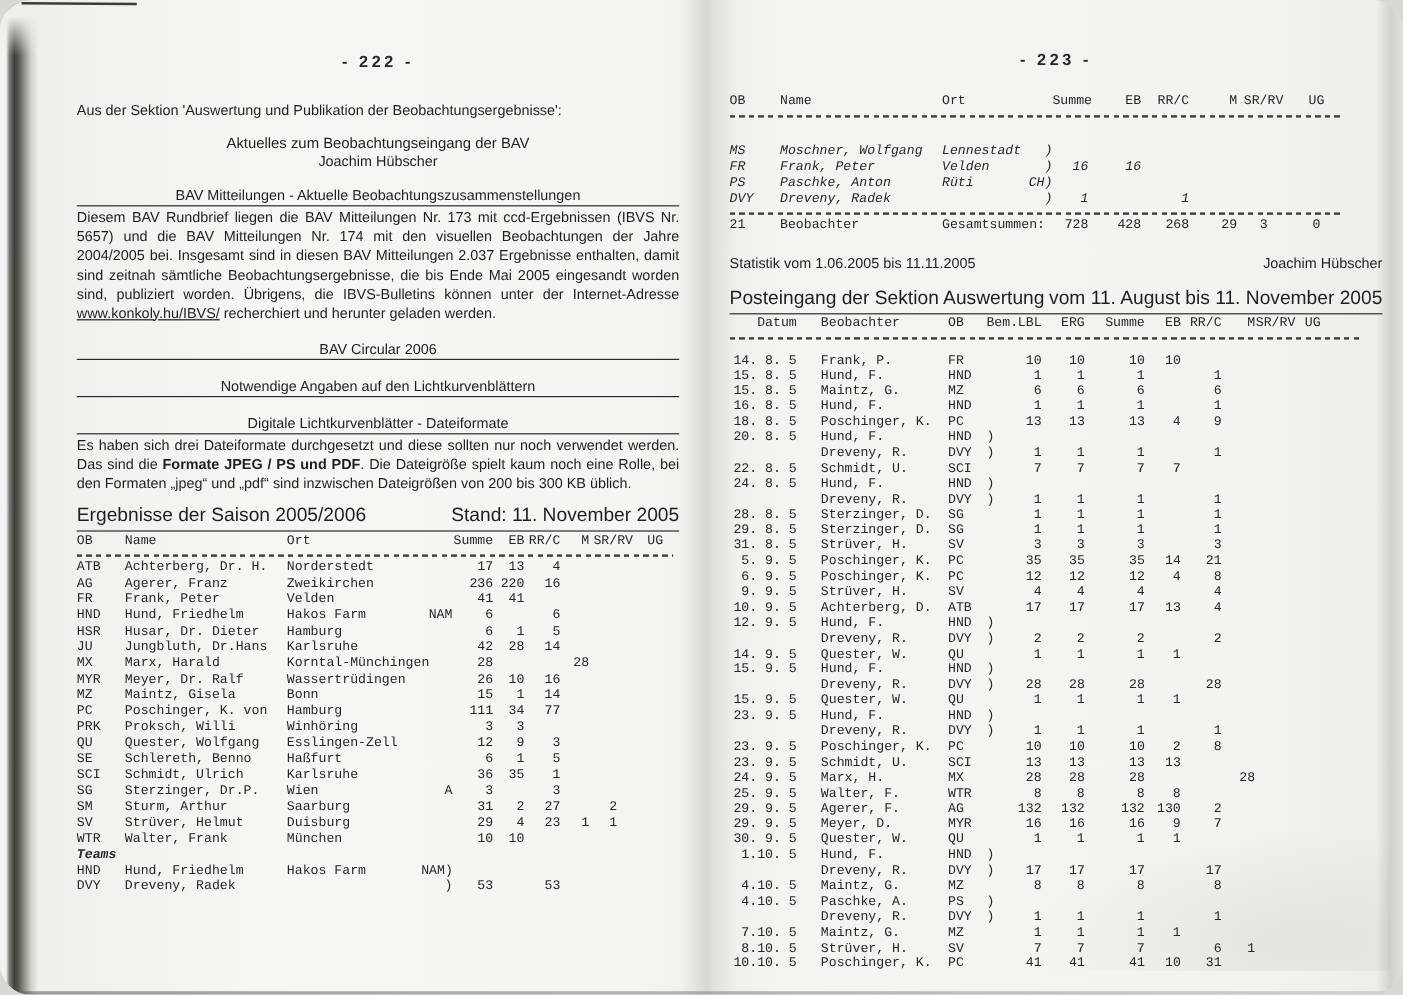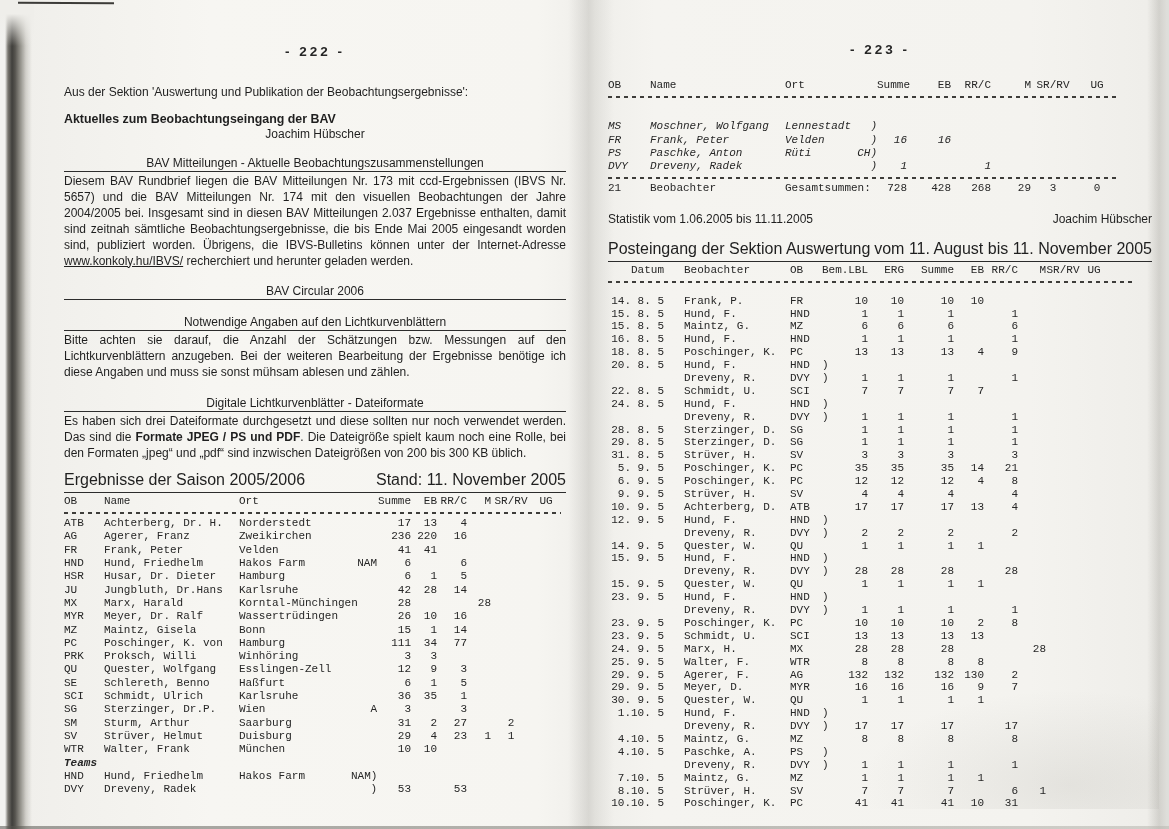--- a/index.html
+++ b/index.html
@@ -1,19 +1,19 @@
 <!DOCTYPE html>
 <html><head>
 <meta charset="utf-8">
 <style>
   html,body{margin:0;padding:0;background:#d9d8d3;}
   .scan{
     position:relative;width:1169px;height:829px;overflow:hidden;
     background:linear-gradient(90deg,#efeeea 0%,#f7f6f2 18%,#f6f5f1 46%,#efeeea 50.6%,#f5f4f0 56%,#f4f3ef 88%,#eeede9 100%);
-    font-family:"Liberation Sans",sans-serif;color:#1f1f1f;
+    font-family:"Liberation Sans",sans-serif;color:#1f1f1f;border-radius:26px;
   }
   
   .edge-left{position:absolute;left:0;top:0;width:32px;height:829px;
     background:linear-gradient(90deg,#f2f2f0 0 5px,#77756f 8px,#403f3c 12px,#55534e 15px,#8f8d86 20px,rgba(120,118,110,.25) 26px,rgba(0,0,0,0) 32px);
     filter:blur(.6px);}
   .edge-left-top{position:absolute;left:0;top:0;width:34px;height:46px;background:linear-gradient(180deg,#efeeea 30%,rgba(239,238,234,0));}
   .edge-top-line{position:absolute;left:18px;top:2px;width:96px;height:2px;background:#3c3b38;transform:rotate(.4deg);}
   .gutter{position:absolute;left:568px;top:0;width:46px;height:829px;
     background:linear-gradient(90deg,rgba(0,0,0,0),rgba(95,93,86,.16) 45%,rgba(95,93,86,.10) 58%,rgba(0,0,0,0));}
   .edge-right{position:absolute;right:0;top:0;width:22px;height:829px;
@@ -21,21 +21,21 @@
   .edge-bottom{position:absolute;left:0;bottom:0;width:1169px;height:3px;background:linear-gradient(90deg,#57554f,#8b8982 60%,#b9b7b0);opacity:.55;}
   .smudge-br{position:absolute;right:10px;bottom:20px;width:300px;height:120px;
     background:radial-gradient(ellipse at 70% 80%,rgba(120,118,108,.12),rgba(0,0,0,0) 70%);}
 
   .col{position:absolute;}
   .col-left{left:64px;top:44px;width:502px;}
   .col-right{left:608px;top:42px;width:544px;}
 
   .pagenum{text-align:center;font-weight:bold;font-size:13.5px;letter-spacing:3px;color:#262626;}
   .intro{margin:26px 0 0 0;font-size:12px;}
-  .title{margin:13px 0 0 0;text-align:left;font-weight:bold;font-size:12.4px;}
+  .title{margin:13px 0 0 0;text-align:center;font-weight:normal;font-size:12.4px;}
   .author{margin:1px 0 0 0;text-align:center;font-size:12px;}
   .heading{margin:15px 0 0 0;font-size:12px;border-bottom:1.2px solid #2c2c2c;padding-bottom:1px;text-align:center;}
   .para{margin:2px 0 0 0;font-size:12px;line-height:15.9px;text-align:justify;}
   .para .lnk{text-decoration:underline;}
   .para .bld{font-weight:bold;}
 
   .tbl-titleline{display:flex;justify-content:space-between;align-items:flex-end;
     border-bottom:1.2px solid #2c2c2c;padding-bottom:3px;font-size:16px;}
   .mt8{margin-top:9px;} .mt14{margin-top:14px;} .mt16{margin-top:16px;} .mt22{margin-top:22px;}
 
@@ -85,21 +85,20 @@
     <p class="intro">Aus der Sektion 'Auswertung und Publikation der Beobachtungsergebnisse':</p>
     <div class="title">Aktuelles zum Beobachtungseingang der BAV</div>
     <div class="author">Joachim Hübscher</div>
 
     <div class="heading">BAV Mitteilungen - Aktuelle Beobachtungszusammenstellungen</div>
     <p class="para"><span>Diesem BAV Rundbrief liegen die BAV Mitteilungen Nr. 173 mit ccd-Ergebnissen (IBVS Nr. 5657) und die BAV Mitteilungen Nr. 174 mit den visuellen Beobachtungen der Jahre 2004/2005 bei. Insgesamt sind in diesen BAV Mitteilungen 2.037 Ergebnisse enthalten, damit sind zeitnah sämtliche Beobachtungsergebnisse, die bis Ende Mai 2005 eingesandt worden sind, publiziert worden. Übrigens, die IBVS-Bulletins können unter der Internet-Adresse </span><span class="lnk">www.konkoly.hu/IBVS/</span><span> recherchiert und herunter geladen werden.</span></p>
 
     <div class="heading">BAV Circular 2006</div>
 
     <div class="heading">Notwendige Angaben auf den Lichtkurvenblättern</div>
-    <p class="para">Bitte achten sie darauf, die Anzahl der Schätzungen bzw. Messungen auf den Lichtkurvenblättern anzugeben. Bei der weiteren Bearbeitung der Ergebnisse benötige ich diese Angaben und muss sie sonst mühsam ablesen und zählen.</p>
 
     <div class="heading">Digitale Lichtkurvenblätter - Dateiformate</div>
     <p class="para"><span>Es haben sich drei Dateiformate durchgesetzt und diese sollten nur noch verwendet werden. Das sind die </span><span class="bld">Formate JPEG / PS und PDF</span><span>. Die Dateigröße spielt kaum noch eine Rolle, bei den Formaten „jpeg“ und „pdf“ sind inzwischen Dateigrößen von 200 bis 300 KB üblich.</span></p>
 
     <div class="tbl-titleline mt8">
       <span>Ergebnisse der Saison 2005/2006</span>
       <span>Stand: 11. November 2005</span>
     </div>
     <div class="mono t1">
       <div class="head-gap">

